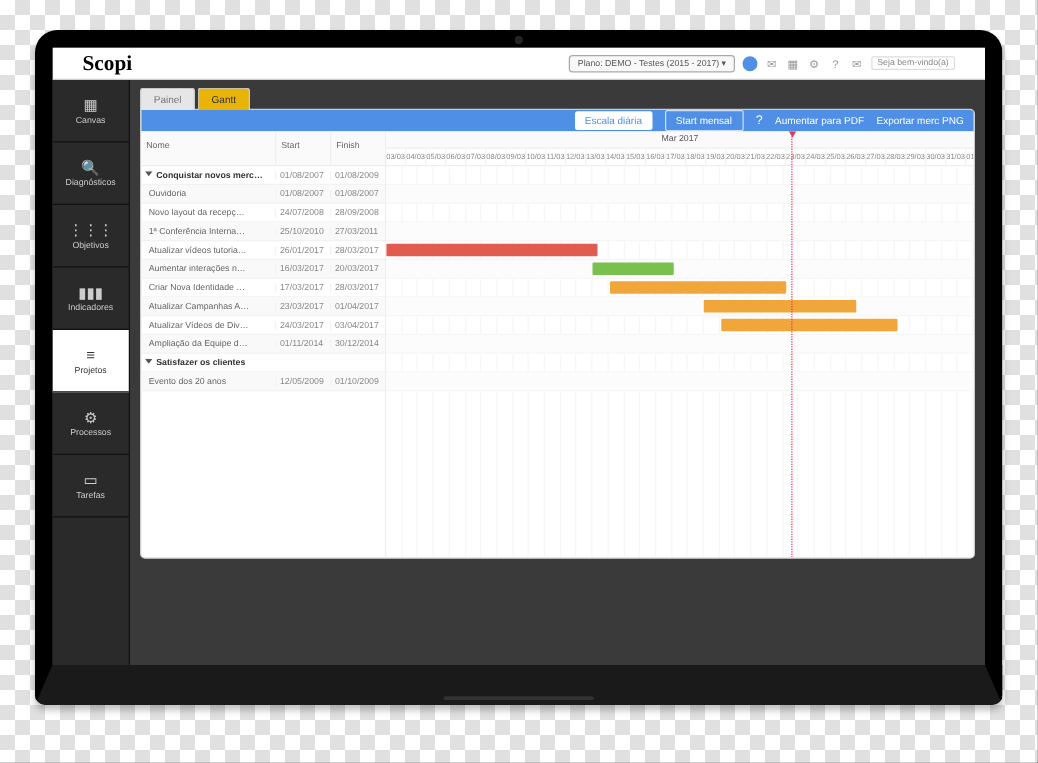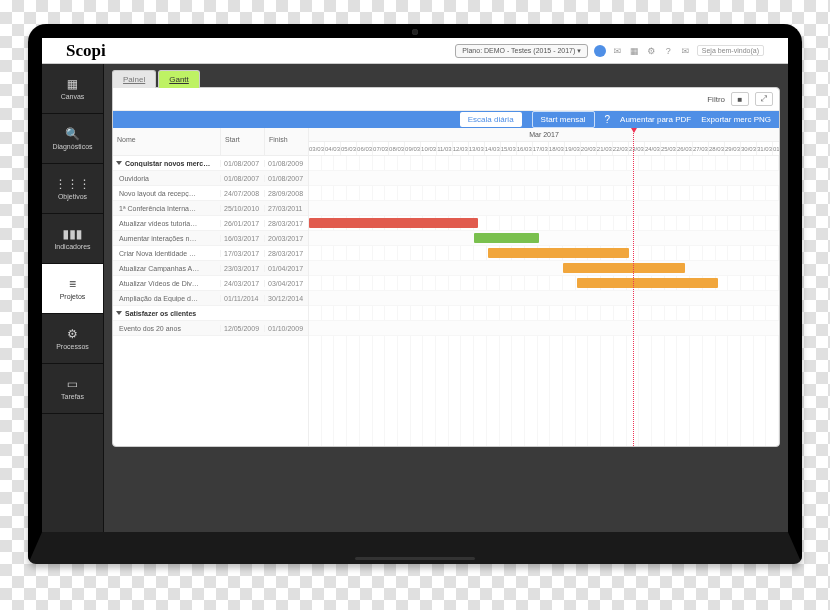--- a/index.html
+++ b/index.html
@@ -28,22 +28,22 @@
 .app{display:flex;height:calc(100% - 26px);}
 .sidebar{width:62px;background:#2a2a2a;display:flex;flex-direction:column;border-right:1px solid #111;}
 .side-item{flex:0 0 50px;display:flex;flex-direction:column;align-items:center;
   justify-content:center;color:#ccc;font-size:7px;gap:3px;cursor:pointer;
   border-bottom:1px solid #111;}
 .side-item.active{background:#fff;color:#333}
 .side-icon{font-size:12px;line-height:1;}
 .main{flex:1;background:#3a3a3a;padding:6px 8px 8px;overflow:hidden;}
 .tabs{display:flex;gap:2px;margin-bottom:-1px;}
 .tab{font-size:8px;padding:4px 10px;background:#e6e6e6;color:#777;border:1px solid #ccc;
-  border-bottom:none;border-radius:3px 3px 0 0;cursor:pointer;text-decoration:underline;}
-.tab.active{background:#bef264;color:#333}
+  border-bottom:none;border-radius:3px 3px 0 0;cursor:pointer;}
+.tab.active{background:#eab308;color:#333}
 .panel{background:#fff;border:1px solid #ccc;border-radius:0 4px 4px 4px;height:360px;
   display:flex;flex-direction:column;overflow:hidden;}
 .panel-top{display:flex;justify-content:flex-end;align-items:center;gap:6px;
   padding:4px 6px;border-bottom:1px solid #eee;}
 .filter-link{font-size:8px;color:#555;cursor:pointer;}
 .small-btn{width:18px;height:14px;border:1px solid #ccc;border-radius:2px;
   display:flex;align-items:center;justify-content:center;font-size:8px;color:#555;
   background:#fff;cursor:pointer;}
 .toolbar{height:17px;background:#4f8fe6;display:flex;align-items:center;
   justify-content:flex-end;gap:10px;padding:0 8px;color:#fff;font-size:8px;}
@@ -135,25 +135,20 @@
           </div>
         </div>
 
     <div class="main">
       <div class="tabs" id="tabs">
             <span class="tab">Painel</span>
             <span class="tab active">Gantt</span>
           </div>
 
       <div class="panel">
-        <div class="panel-top">
-          <span class="filter-link">Filtro</span>
-          <span class="small-btn">■</span>
-          <span class="small-btn">⤢</span>
-        </div>
 
         <div class="toolbar">
           <span class="pill on">Escala diária</span>
           <span class="pill off">Start mensal</span>
           <span class="tb-icon">?</span>
           <span style="cursor:pointer">Aumentar para PDF</span>
           <span style="cursor:pointer">Exportar merc PNG</span>
         </div>
 
         <div class="gantt">

